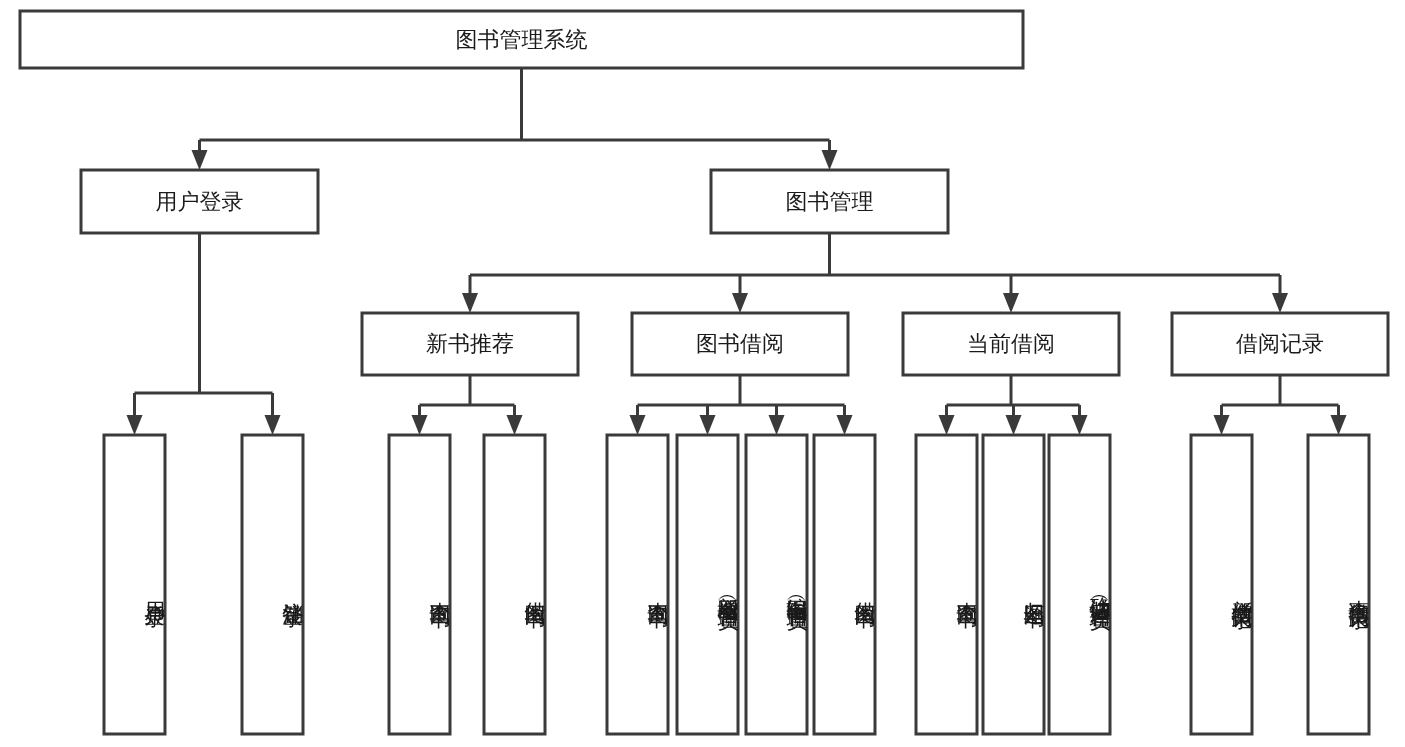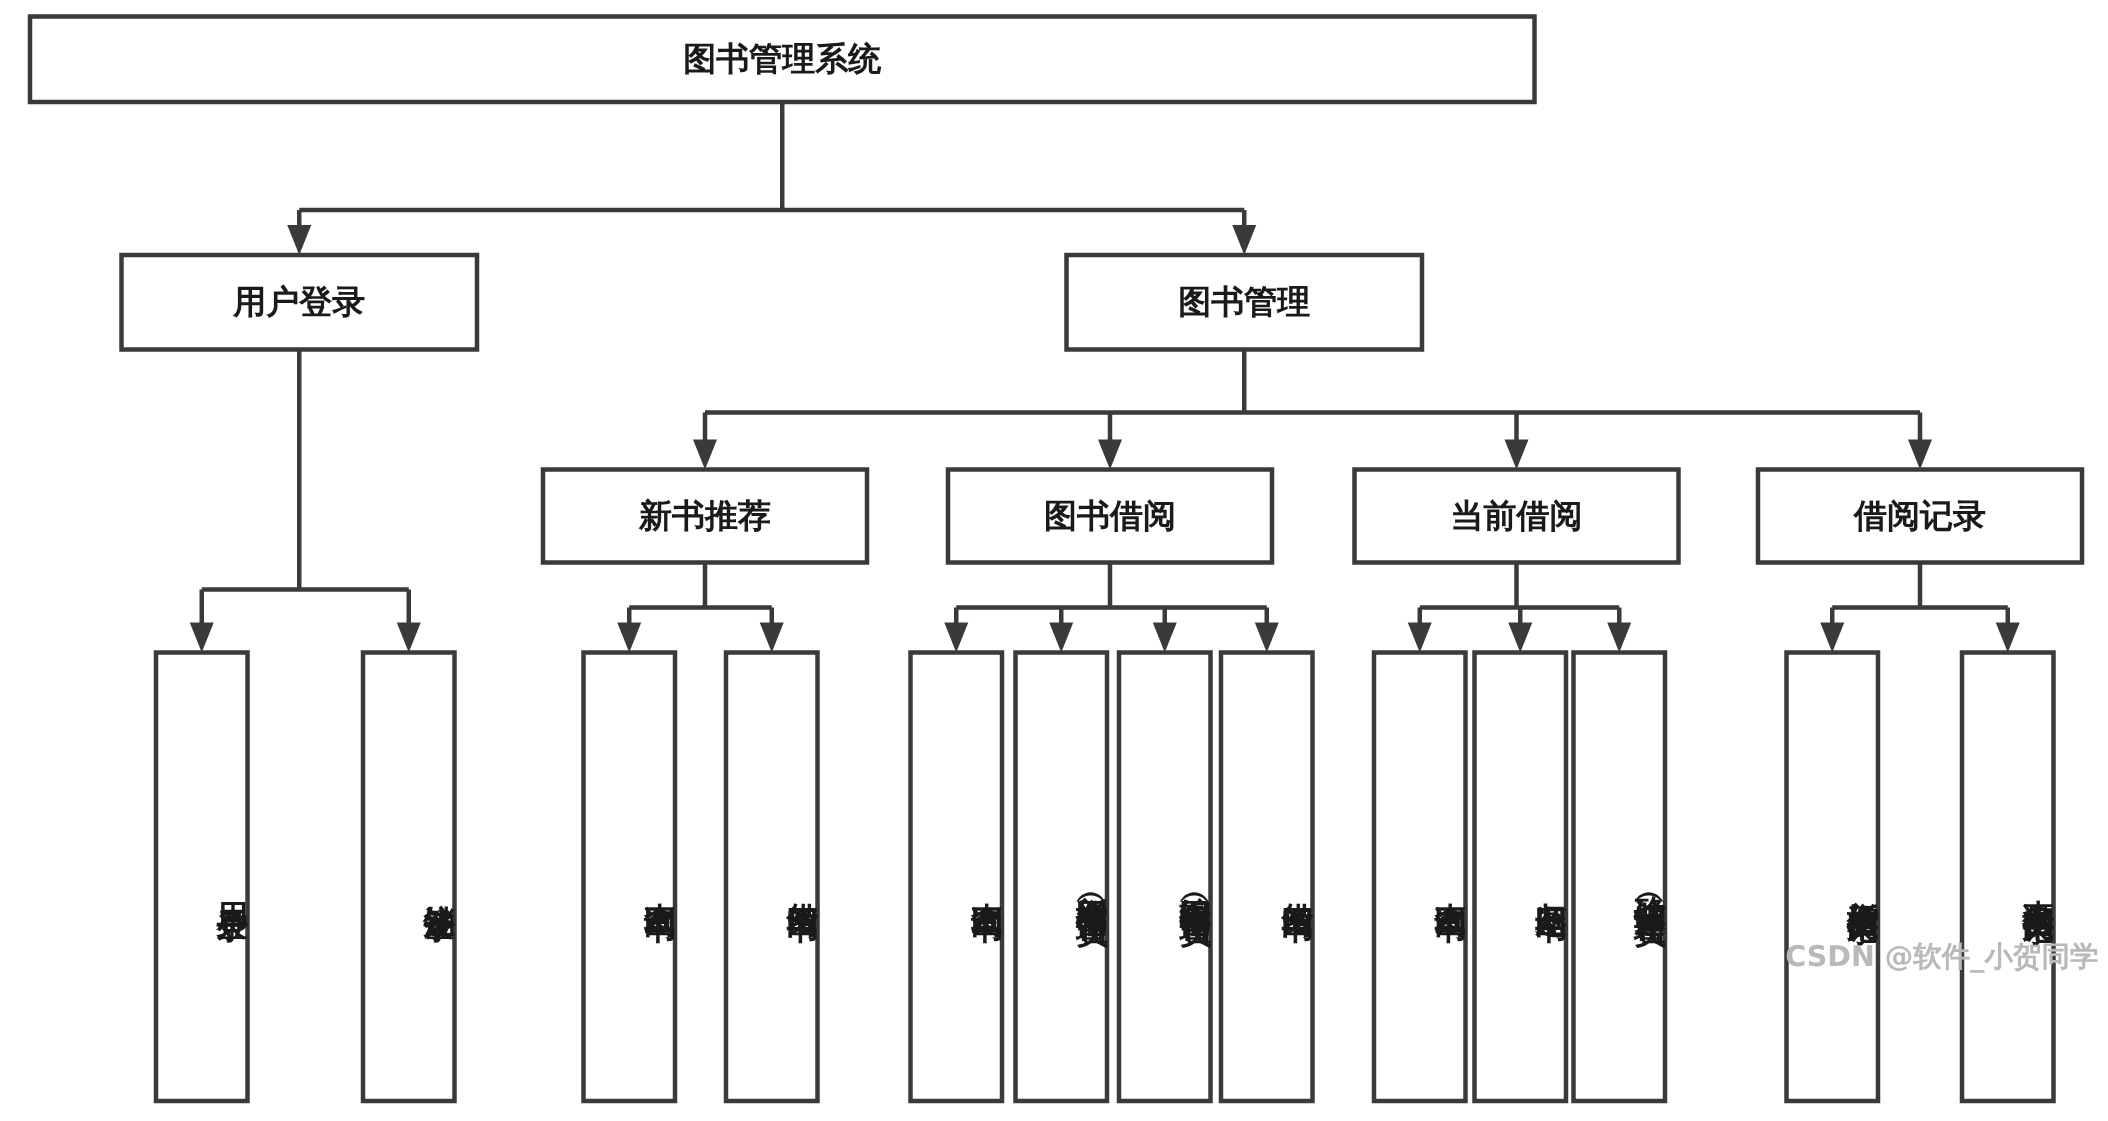--- a/index.html
+++ b/index.html
@@ -11,21 +11,20 @@
     width: 1405px;
     height: 747px;
     font-family: "DejaVu Sans", "Liberation Sans", sans-serif;
     overflow: hidden;
   }
   #diagram-root {
     position: relative;
     width: 1405px;
     height: 655px;
     background: #ffffff;
-    font-weight: bold;
   }
   svg.diagram {
     position: absolute;
     top: 0;
     left: 0;
     width: 1405px;
     height: 747px;
   }
   .node-rect {
     fill: #ffffff;
@@ -219,14 +218,13 @@
       <div class="leaf-label" style="left: 677px; top: 449px; width: 61px; height: 279px;">新增图书（管理员）</div>
       <div class="leaf-label" style="left: 746px; top: 449px; width: 61px; height: 279px;">编辑图书（管理员）</div>
       <div class="leaf-label" style="left: 814px; top: 449px; width: 61px; height: 279px;">借阅图书</div>
       <div class="leaf-label" style="left: 916px; top: 449px; width: 61px; height: 279px;">查询图书</div>
       <div class="leaf-label" style="left: 983px; top: 449px; width: 61px; height: 279px;">归还图书</div>
       <div class="leaf-label" style="left: 1049px; top: 449px; width: 61px; height: 279px;">确认归还（管理员）</div>
       <div class="leaf-label" style="left: 1191px; top: 449px; width: 61px; height: 279px;">新增借阅记录</div>
       <div class="leaf-label" style="left: 1308px; top: 449px; width: 61px; height: 279px;">查询借阅记录</div>
     </div>
 
-  <div class="watermark">CSDN @软件_小贺同学</div>
 </div>
 
 </body></html>

